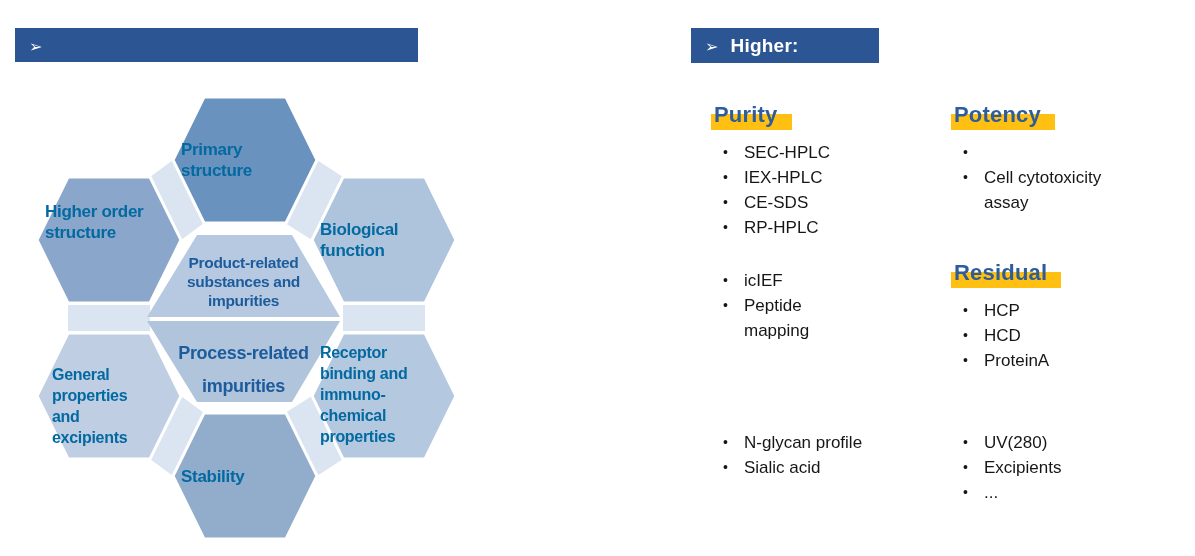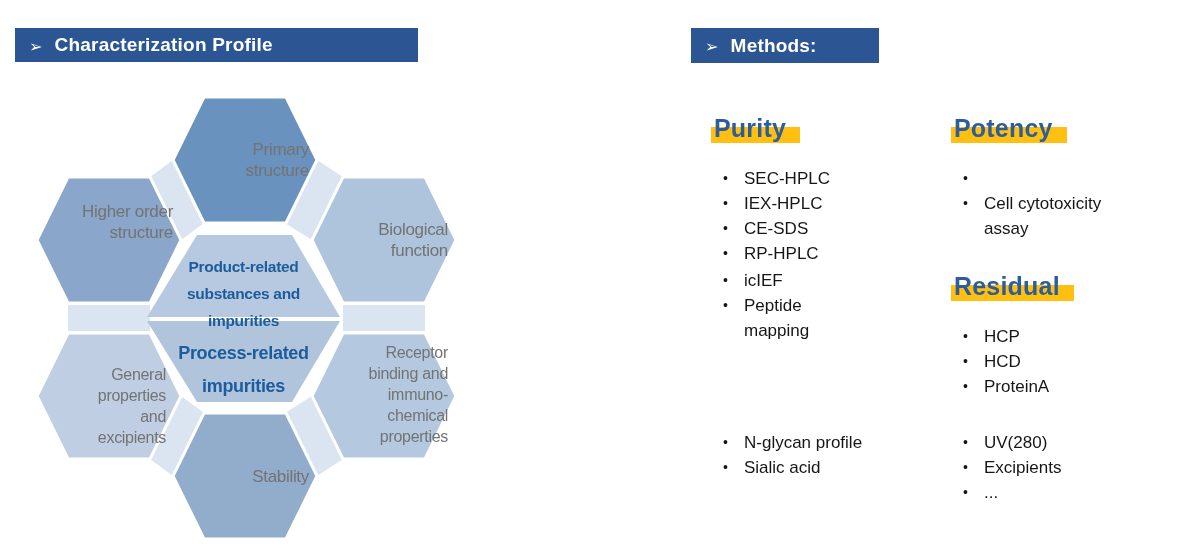--- a/index.html
+++ b/index.html
@@ -26,65 +26,64 @@
   .p-higher{fill:#8AA6CA;}
   .p-biological{fill:#AEC3DC;}
   .p-general{fill:#BFCEE2;}
   .p-receptor{fill:#B4C8DF;}
   .p-stability{fill:#92ACCB;}
   .c-top{fill:#B7C9E0;}
   .c-bottom{fill:#B0C4DC;}
   .wedge{fill:#DBE4F1;}
 
   .petal-label{
-    position:absolute;color:#737373;font-weight:normal;text-align:right;
+    position:absolute;color:#0369a1;font-weight:bold;text-align:left;
     white-space:pre-line;letter-spacing:-0.3px;line-height:21px;font-size:17px;
   }
   #lbl-primary{left:181px;top:139px;width:128px;}
   #lbl-higher{left:45px;top:201px;width:128px;}
   #lbl-biological{left:320px;top:219px;width:128px;}
   #lbl-general{left:52px;top:364px;width:114px;font-size:16px;}
   #lbl-receptor{left:320px;top:342px;width:128px;font-size:16px;}
   #lbl-stability{left:181px;top:466px;width:128px;}
   .center-label{
     position:absolute;color:#1D5C9C;font-weight:bold;text-align:center;
     white-space:pre-line;letter-spacing:-0.3px;
   }
-  #lbl-center-top{left:155px;top:253px;width:177px;font-size:15.5px;line-height:27px;}
+  #lbl-center-top{left:155px;top:253px;width:177px;font-size:15.5px;line-height:19px;}
   #lbl-center-bottom{left:155px;top:337px;width:177px;font-size:18px;line-height:33px;}
 
   
   .method-group{position:absolute;width:235px;}
   .method-group h3{
-    margin:13px;display:inline-block;font-size:25px;line-height:30px;font-weight:bold;
+    margin:0;display:inline-block;font-size:22px;line-height:30px;font-weight:bold;
     color:#2D5E9B;letter-spacing:0.2px;
     background:linear-gradient(180deg, rgba(0,0,0,0) 46%, #FFC012 46%, #FFC012 100%);
     padding:0 14px 0 3px;margin-left:-3px;
   }
   .method-group ul{list-style:none;margin:10px 0 0 0;padding:0;color:#161616;font-size:17px;}
   .method-group li{display:flex;line-height:25px;}
   .bullet{flex:none;width:30px;box-sizing:border-box;padding-left:9px;font-size:14px;}
   .item-text{white-space:pre-line;}
   #g-purity{left:714px;top:100px;}
   #g-potency{left:954px;top:100px;}
   #g-identify{left:714px;top:258px;}
   #g-residual{left:954px;top:258px;}
   #g-glycan{left:714px;top:420px;}
   #g-others{left:954px;top:420px;}
 </style>
 </head>
 <body>
 
 <div class="title-bar" id="char-bar">
   <span class="arrow">➢</span>
-  <span>Characterization Profile</span>
 </div>
 <div class="title-bar" id="methods-bar">
   <span class="arrow">➢</span>
-  <span>Methods:</span>
+  <span>Higher:</span>
 </div>
 
 <svg id="hex-svg" viewBox="0 0 470 556">
 
   <polygon class="wedge" points="173,160 204,223 181,240 150,177"></polygon>
   <polygon class="wedge" points="317,160 285,223 312,240 343,177"></polygon>
   <polygon class="wedge" points="68,305 150,305 150,331 68,331"></polygon>
   <polygon class="wedge" points="343,305 425,305 425,331 343,331"></polygon>
   <polygon class="wedge" points="181,396 204,413 173,476 150,459"></polygon>
   <polygon class="wedge" points="312,396 343,459 317,476 285,413"></polygon>

